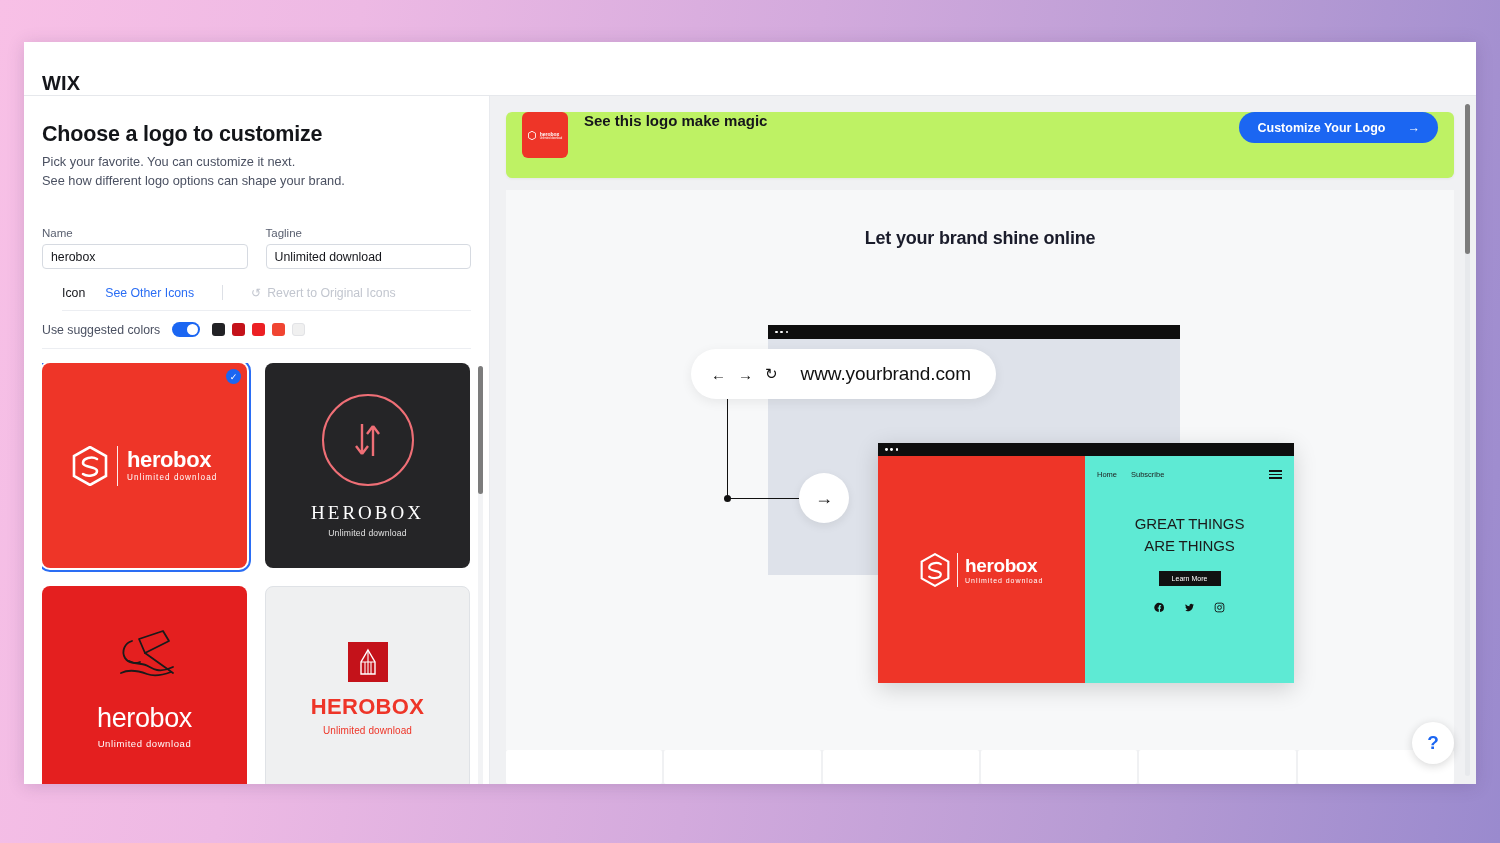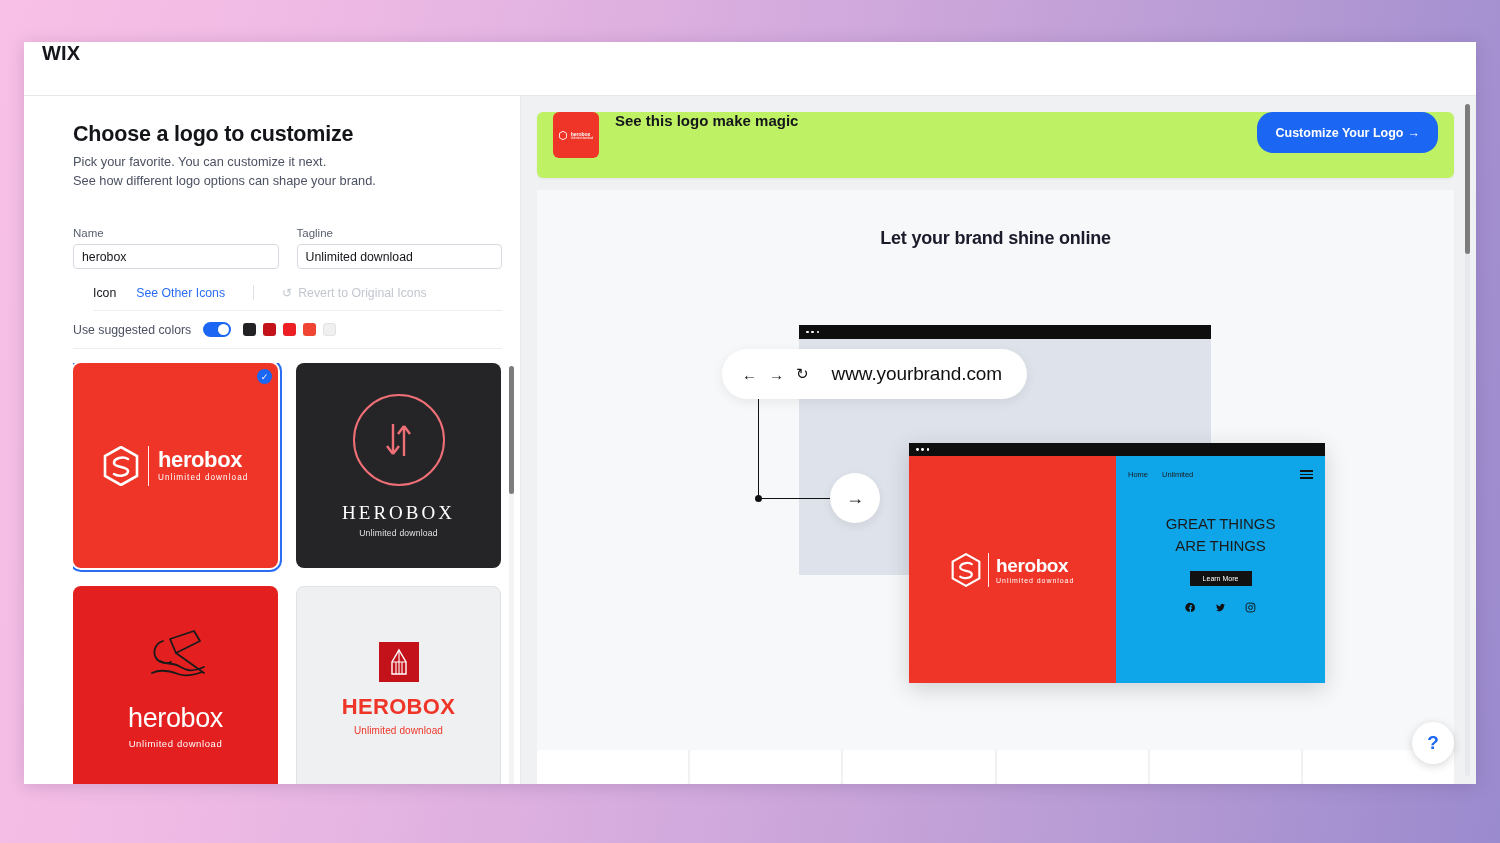--- a/index.html
+++ b/index.html
@@ -20,30 +20,30 @@
     width: 1452px; height: 742px;
     background: #ffffff;
     box-shadow: 0 2px 16px rgba(60,40,90,.18);
     overflow: hidden;
   }
 
   
   #topbar {
     height: 54px;
     border-bottom: 1px solid #e6e8ec;
-    display: flex; align-items: flex-start;
+    display: flex; align-items: flex-end;
     padding-left: 18px;
     background: #fff;
   }
   #wix-logo {
     font-size: 20px; font-weight: bold; letter-spacing: .2px; color: #15161b;
   }
 
   
-  #body-split { display: flex; height: 688px; padding-left: 31px; }
+  #body-split { display: flex; height: 688px; }
 
   
   #left-panel {
     width: 466px; flex: 0 0 466px;
     background: #fff;
     position: relative;
     border-right: 1px solid #e8eaee;
     overflow: hidden;
   }
   #left-inner { padding: 26px 18px 0 18px; }
@@ -164,23 +164,23 @@
   #mini-logo {
     width:46px; height:46px; border-radius:6px; background:#ee3528;
     display:flex; align-items:center; justify-content:center; flex:0 0 46px;
   }
   #mini-lockup { display:flex; align-items:center; gap:2px;}
   #mini-name { font-size:5px; color:#fff; font-weight:bold;}
   #mini-tag { font-size:2.6px; color:#fff;}
   #preview-title { font-size:15px; font-weight:bold; color:#15161b; margin-left:16px;}
   #customize-btn {
     margin-left:auto; background:#1b66f2; color:#fff;
-    border:none; border-radius:16px; height:41px; padding: 0 18px;
+    border:none; border-radius:16px; height:31px; padding: 0 18px;
     font-size:12.5px; font-weight:bold; cursor:pointer;
-    display:flex; align-items:center; gap:4px;
+    display:flex; align-items:center; gap:22px;
     font-family:"Liberation Sans", sans-serif;
   }
 
   #stage {
     margin-top:12px; background:#f7f8f9; height:560px; position:relative; overflow:hidden;
   }
   #stage-title { text-align:center; font-size:18px; font-weight:bold; color:#1a1c2b; padding-top:38px; letter-spacing:-.2px;}
   #stage-sub { text-align:center; font-size:12.5px; color:#5b6070; margin-top:7px;}
 
   
@@ -210,21 +210,21 @@
   }
 
   
   #mock2 {
     position:absolute; left:372px; top:253px; width:416px; height:240px;
     box-shadow: 0 6px 22px rgba(0,0,0,.16); background:#fff;
   }
   #mock2-bar { height:13px; background:#0e0e0e; display:flex; align-items:center; padding-left:7px; gap:2.5px;}
   #mock2-body { display:flex; height:227px;}
   #mock2-left { width:207px; background:#ee3528; display:flex; align-items:center; justify-content:center;}
-  #mock2-right { flex:1; background:#0ea5e9; position:relative; padding-top:14px;}
+  #mock2-right { flex:1; background:#5eead4; position:relative; padding-top:14px;}
   #mock2-nav { display:flex; align-items:center; padding: 0 12px; gap:14px;}
   .nav-link { font-size:7.5px; color:#1d1d1d;}
   #hamburger { margin-left:auto; display:flex; flex-direction:column; gap:2.2px;}
   #hamburger span { display:block; width:13px; height:1.3px; background:#111;}
   #mock2-headline { text-align:center; font-size:15px; color:#1b1b1b; margin-top:34px; line-height:22px; letter-spacing:-.1px;}
   #learn-more {
     display:block; margin: 14px auto 0 auto; background:#111; color:#fff;
     font-size:7px; border:none; width:62px; height:15px; cursor:pointer;
     font-family:"Liberation Sans", sans-serif;
   }
@@ -432,21 +432,21 @@
                 <span class="lockup-bar"></span>
                 <span class="lockup-txt">
                   <span class="lockup-name">herobox</span>
                   <span class="lockup-tag">Unlimited download</span>
                 </span>
               </div>
             </div>
             <div id="mock2-right">
               <div id="mock2-nav">
                 <span class="nav-link">Home</span>
-                <span class="nav-link">Unlimited</span>
+                <span class="nav-link">Subscribe</span>
                 <span id="hamburger">
                   <span></span>
                     <span></span>
                     <span></span>
                 </span>
               </div>
               <div id="mock2-headline">
                 <div>GREAT THINGS</div>
                 <div>ARE THINGS</div>
               </div>

